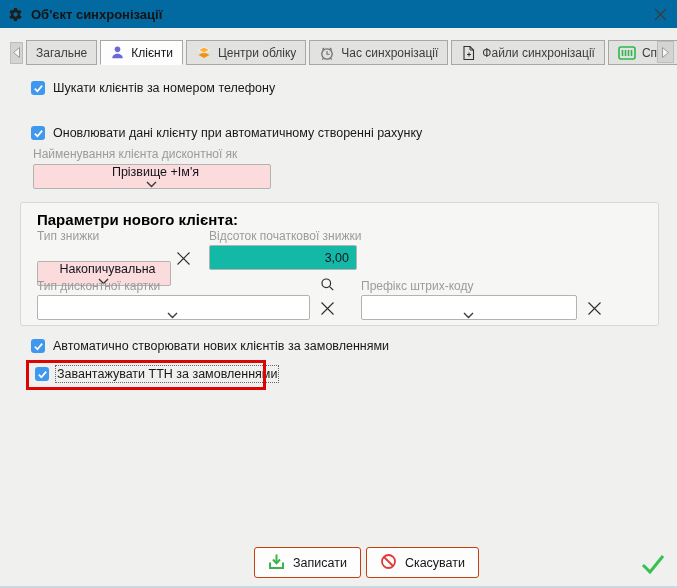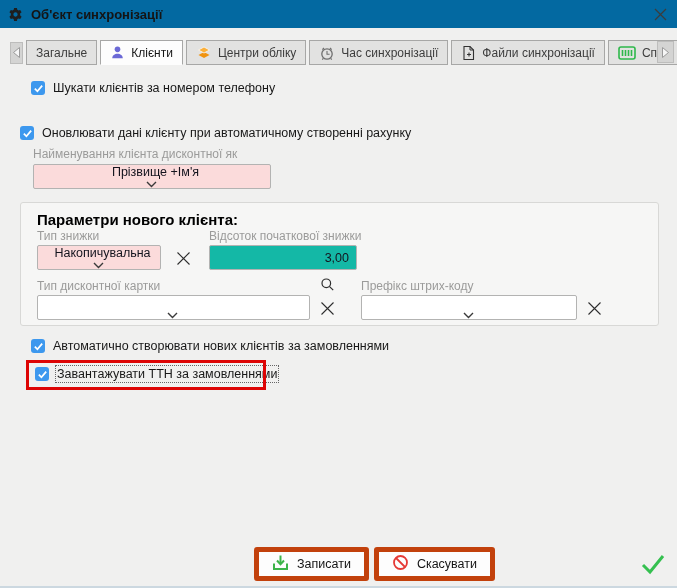--- a/index.html
+++ b/index.html
@@ -45,21 +45,21 @@
   .groupbox{position:absolute;left:20px;top:202px;width:639px;height:124px;background:#f6f6f5;
             border:1px solid #d8d8d6;border-radius:3px;box-sizing:border-box;}
   .groupbox .gb-title{position:absolute;left:16px;top:8px;font-weight:bold;font-size:15px;color:#000000;text-align:right;}
   
   .red-box{position:absolute;left:26px;top:360px;width:240px;height:30px;border:3px solid #dd0404;
            pointer-events:none;box-sizing:border-box;}
   .focus-dotted{outline:1px dotted #666;outline-offset:1px;}
   
   .footer-btns{position:absolute;left:254px;top:547px;display:flex;gap:5px;}
   .btn{display:flex;align-items:center;gap:8px;height:31px;padding:12px 13px;background:#fdfdfd;
-       border:5px solid #c2410c;border-radius:3px;font-size:12.5px;color:#141414;cursor:pointer;
+       border:1px solid #c2410c;border-radius:3px;font-size:12.5px;color:#141414;cursor:pointer;
        font-family:"Liberation Sans",sans-serif;}
   .confirm-check{position:absolute;right:12px;top:553px;}
 </style>
 </head>
 <body>
 
 <div id="app">
 
   <div class="titlebar">
     <span class="gear">
@@ -148,21 +148,21 @@
 
   <div class="cb-row" style="left:31px;top:81px;">
     <span class="cb-box">
       <svg width="11" height="11" viewBox="0 0 12 12">
           <path d="M2 6.2l2.8 2.8L10 2.8" stroke="#fff" stroke-width="1.9" fill="none"></path>
         </svg>
     </span>
     <span>Шукати клієнтів за номером телефону</span>
   </div>
 
-  <div class="cb-row" style="left:20px;top:126px;">
+  <div class="cb-row" style="left:31px;top:126px;">
     <span class="cb-box">
       <svg width="11" height="11" viewBox="0 0 12 12">
           <path d="M2 6.2l2.8 2.8L10 2.8" stroke="#fff" stroke-width="1.9" fill="none"></path>
         </svg>
     </span>
     <span>Оновлювати дані клієнту при автоматичному створенні рахунку</span>
   </div>
 
   <span class="field-label" style="left:33px;top:147px;">Найменування клієнта дисконтної як</span>
   <div class="select pink" style="left:33px;top:164px;width:238px;">
@@ -171,21 +171,21 @@
       <svg width="11" height="7" viewBox="0 0 11 7">
           <path d="M1 1l4.5 4.5L10 1" stroke="#3a3a3a" stroke-width="1.4" fill="none"></path>
         </svg>
     </span>
   </div>
 
   <div class="groupbox">
     <span class="gb-title">Параметри нового клієнта:</span>
 
     <span class="field-label" style="left:16px;top:26px;">Тип знижки</span>
-    <div class="select pink" style="left:16px;top:42px;width:124px;">
+    <div class="select pink" style="left:16px;top:58px;width:134px;">
       <span>Накопичувальна</span>
       <span class="chev">
         <svg width="11" height="7" viewBox="0 0 11 7">
             <path d="M1 1l4.5 4.5L10 1" stroke="#3a3a3a" stroke-width="1.4" fill="none"></path>
           </svg>
       </span>
     </div>
     <span class="icon-btn" style="left:152px;top:45px;">
       <svg width="15" height="15" viewBox="0 0 15 15">
           <path d="M1.5 1.5l12 12M13.5 1.5l-12 12" stroke="#2e2e2e" stroke-width="1.1" fill="none"></path>

